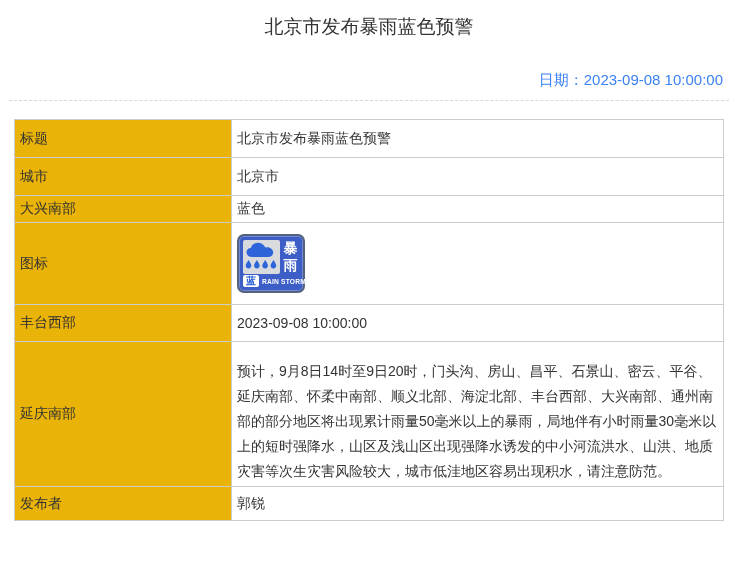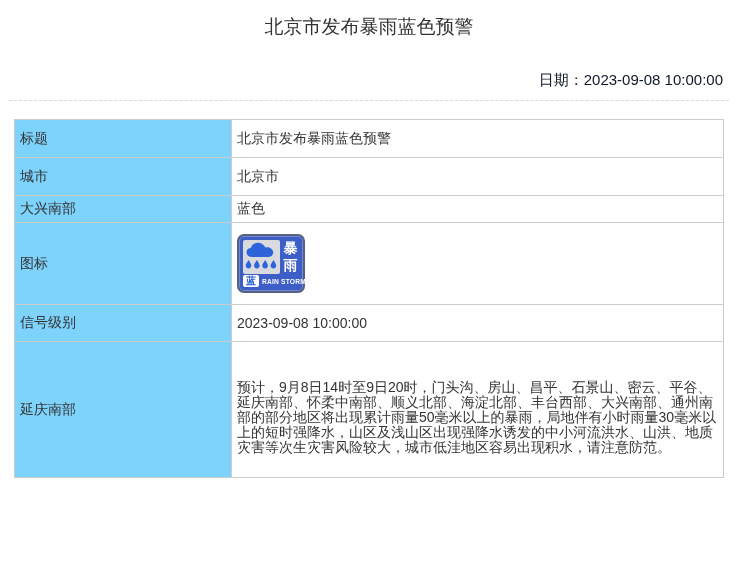--- a/index.html
+++ b/index.html
@@ -1,34 +1,34 @@
 <!DOCTYPE html>
 <html><head>
 <meta charset="utf-8">
 <style>
   * { margin:0; padding:0; box-sizing:border-box; }
   html,body { width:738px; height:573px; overflow:hidden; background:#fff;
     font-family:"Liberation Sans","DejaVu Sans",sans-serif; color:#333; }
   .page { position:relative; width:738px; height:573px; background:#fff; }
 
   .page-title { margin-top:14px; text-align:center; font-size:19px; font-weight:400; color:#333; }
-  .date-line { margin:31px 15px 0 0; text-align:right; font-size:15px; color:#0f172a; }
+  .date-line { margin:31px 15px 0 0; text-align:right; font-size:15px; color:#3b82f6; }
   .dashed-sep { margin:10px 9px 0; border-top:1px dashed #d8d8d8; height:0; }
 
   table.info { border-collapse:collapse; table-layout:fixed; width:709px; margin:18px 14px 0; }
   .info td { border:1px solid #ccc; font-size:14px; vertical-align:middle; color:#333; }
-  .info td.lbl { width:217px; background:#7dd3fc; padding:2px 5px;margin-top:8px; }
+  .info td.lbl { width:217px; background:#eab308; padding:2px 5px;margin-top:8px; }
   .info td.val { width:492px; background:#fff; padding:2px 5px; }
   tr.r-std  { height:38px; }
   tr.r-level{ height:27px; }
   tr.r-icon { height:82px; }
   tr.r-time { height:37px; }
   tr.r-content { height:136px; }
   tr.r-publisher { height:34px; }
-  .content-text { line-height:15px;margin-top:15px; }
+  .content-text { line-height:25px;margin-top:15px; }
 
   
   .warn-icon { position:relative; width:68px; height:59px; margin:2px 0;
     background:#3c5ec6; border:2px solid #55627f; border-radius:7px;
     box-shadow:inset 0 0 0 1px rgba(255,255,255,.28); }
   .wi-panel { position:absolute; left:4px; top:4px; width:37px; height:34px;
     background:#d8dade; border-radius:2px; }
   .wi-panel svg { display:block; margin:2px auto 0; }
   .wi-chars { position:absolute; top:4px; right:3px; width:19px; text-align:center;
     color:#fff; font-size:14px; font-weight:700; line-height:17px; }
@@ -83,25 +83,29 @@
             <div>雨</div>
           </div>
           <div class="wi-bottom">
             <span class="wi-level">蓝</span>
             <span class="wi-en">RAIN STORM</span>
           </div>
         </div>
       </td>
     </tr>
     <tr class="r-time">
-      <td class="lbl">信号级别</td>
+      <td class="lbl">丰台西部</td>
       <td class="val">2023-09-08 10:00:00</td>
     </tr>
     <tr class="r-content">
       <td class="lbl">延庆南部</td>
       <td class="val">
         <div class="content-text">预计，9月8日14时至9日20时，门头沟、房山、昌平、石景山、密云、平谷、延庆南部、怀柔中南部、顺义北部、海淀北部、丰台西部、大兴南部、通州南部的部分地区将出现累计雨量50毫米以上的暴雨，局地伴有小时雨量30毫米以上的短时强降水，山区及浅山区出现强降水诱发的中小河流洪水、山洪、地质灾害等次生灾害风险较大，城市低洼地区容易出现积水，请注意防范。</div>
       </td>
     </tr>
+    <tr class="r-publisher">
+      <td class="lbl">发布者</td>
+      <td class="val">郭锐</td>
+    </tr>
   </tbody>
     </table>
 
 </div>
 
 </body></html>

